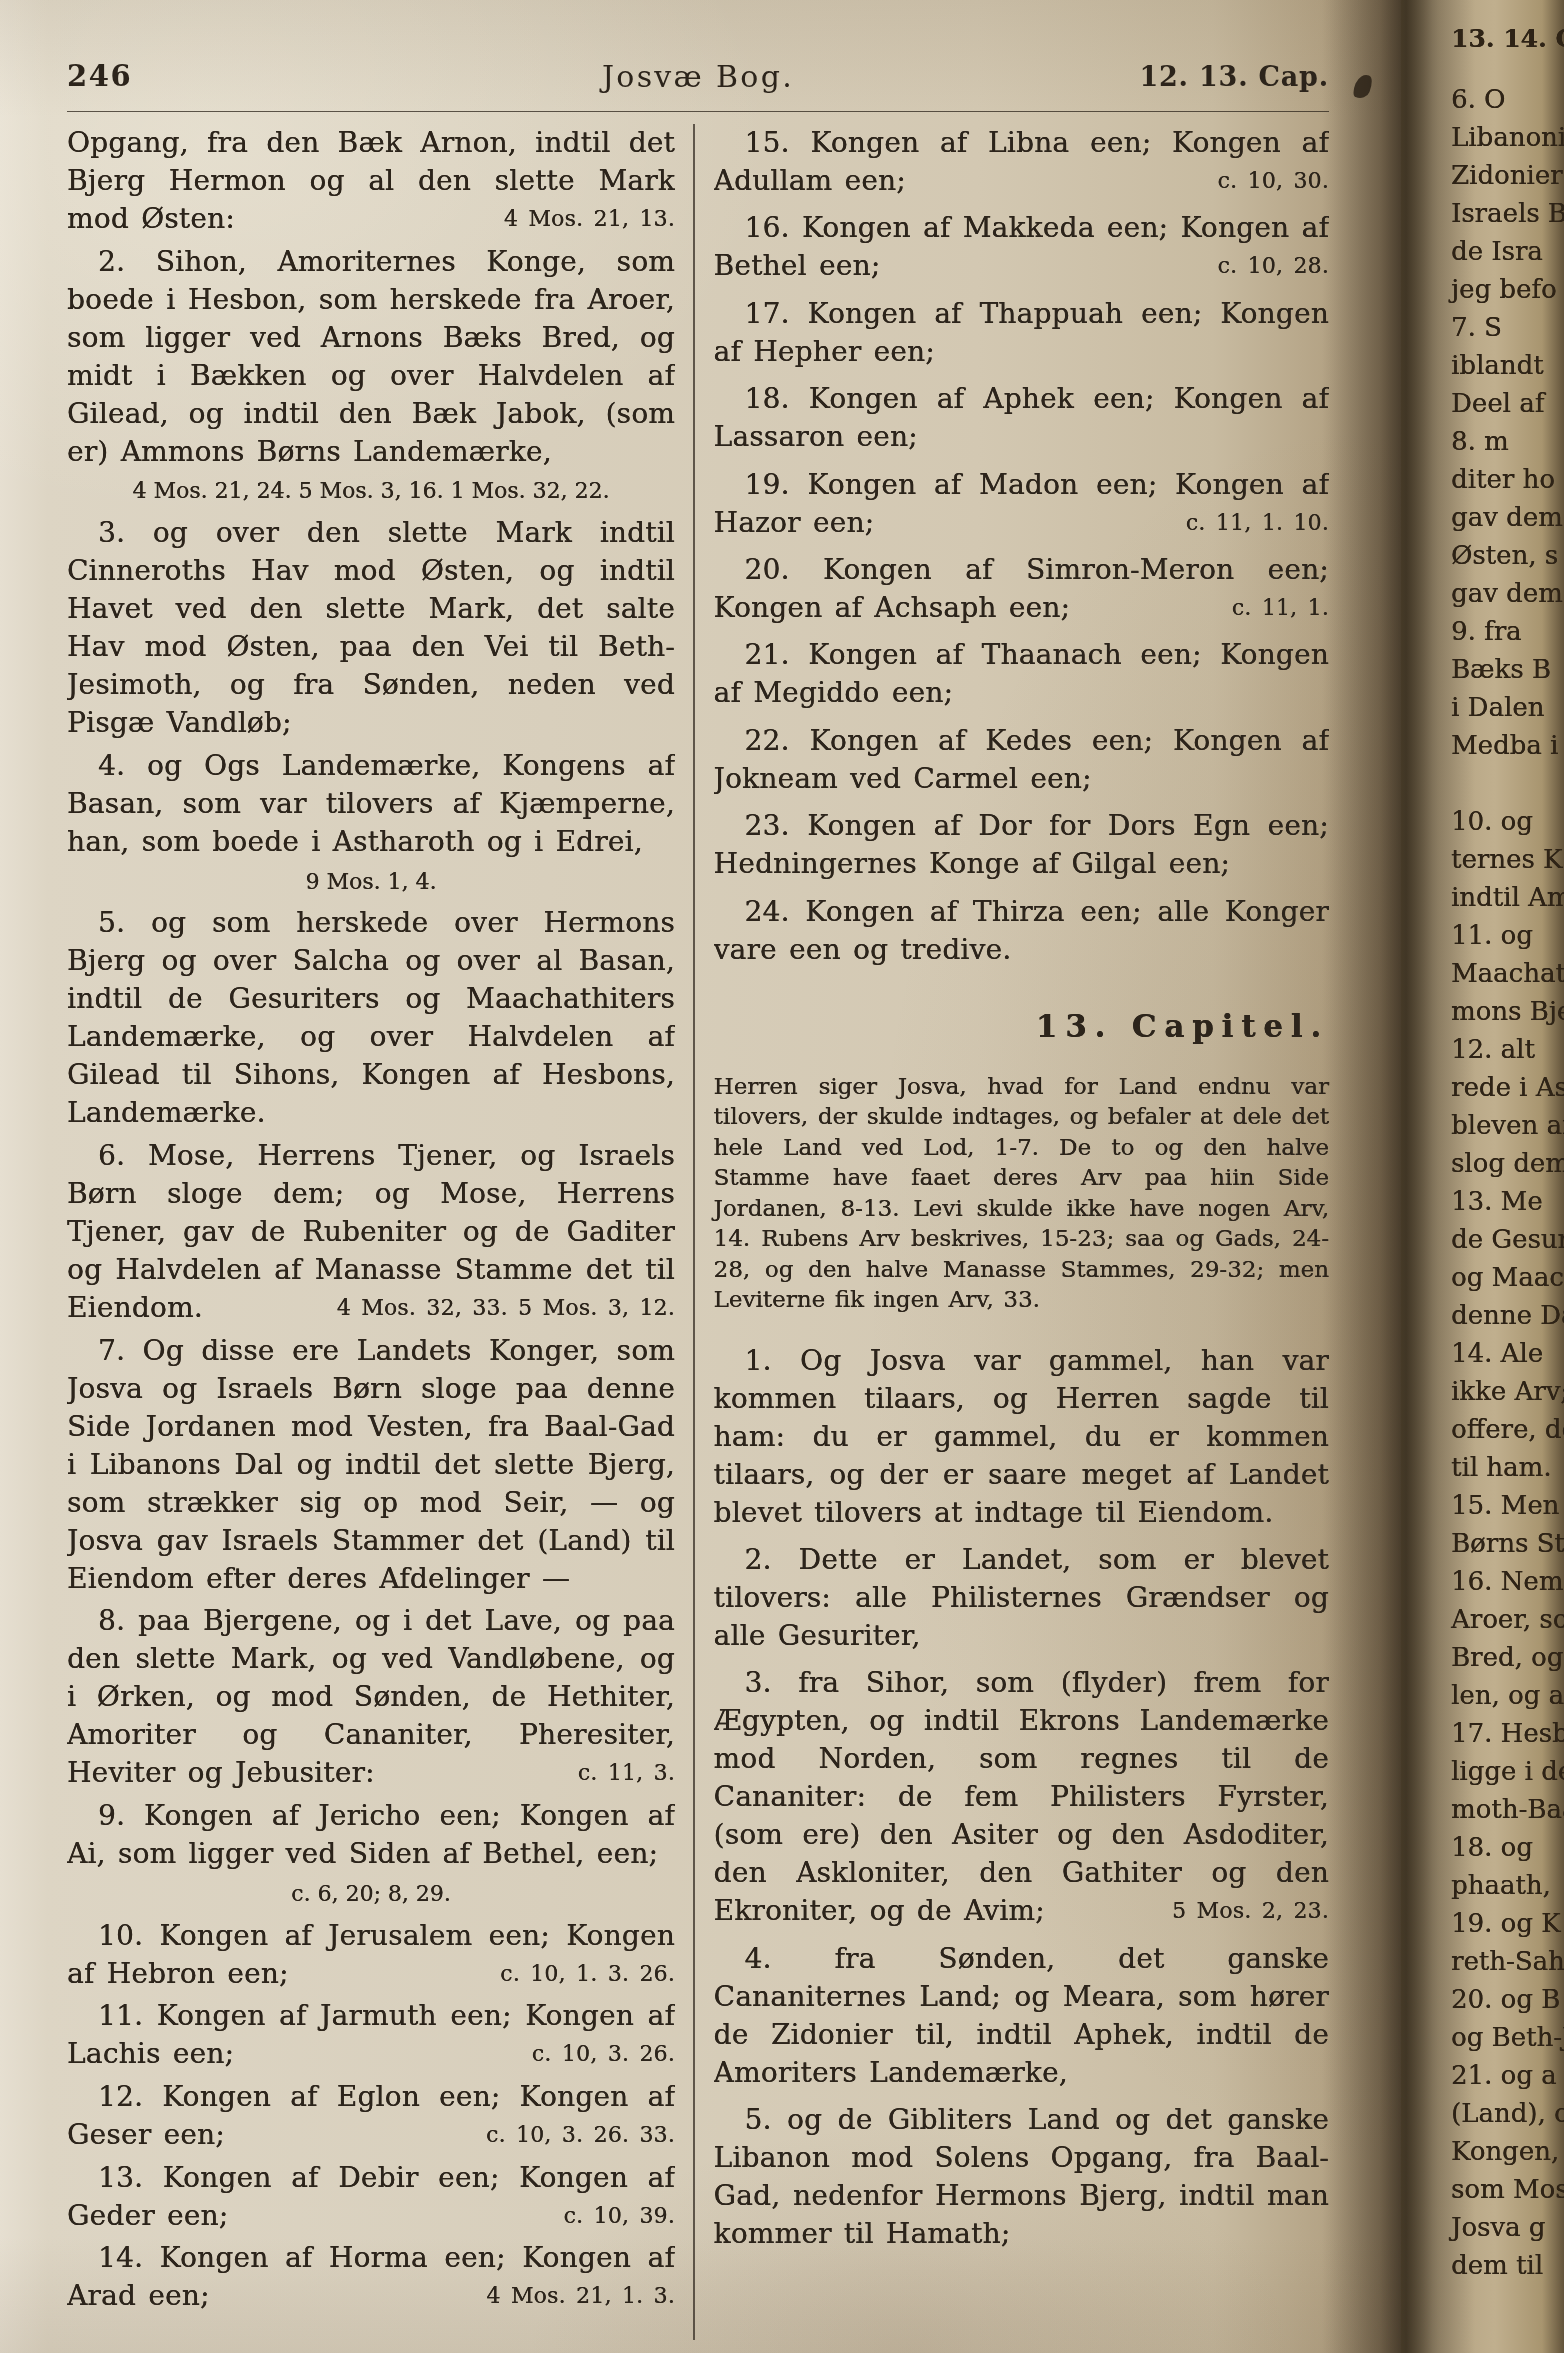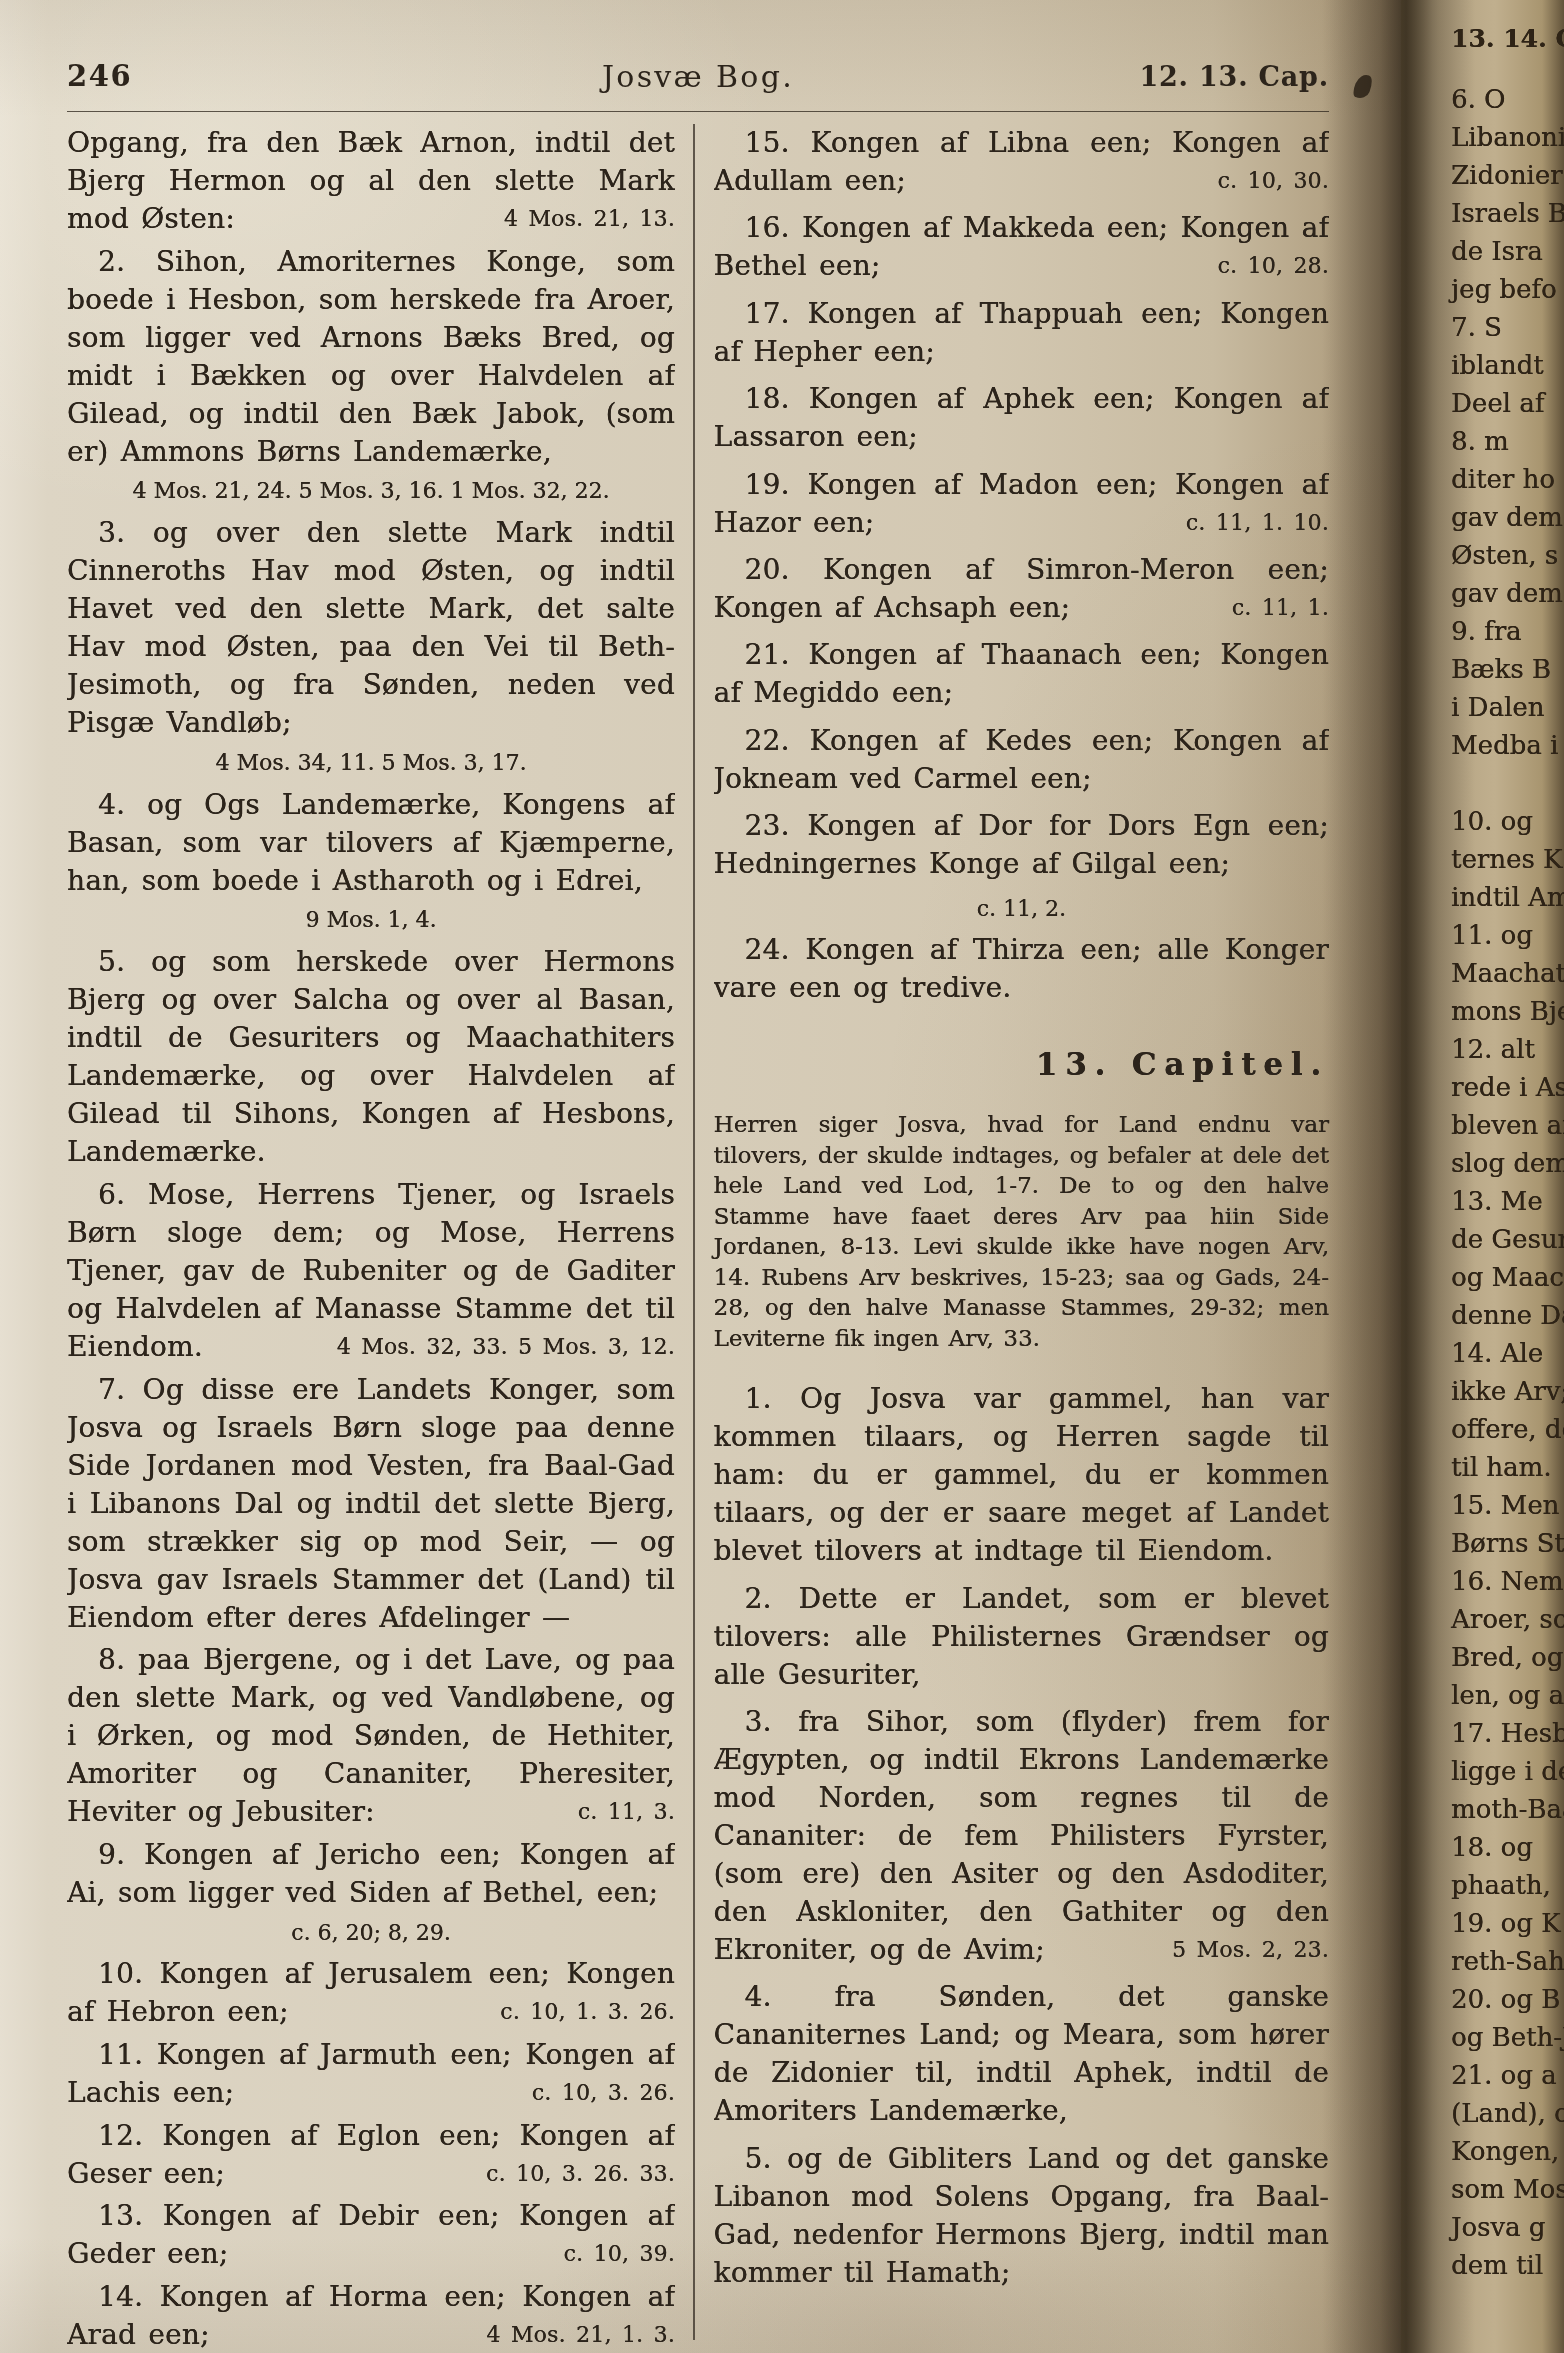--- a/index.html
+++ b/index.html
@@ -105,21 +105,20 @@
 
   <div class="columns">
 
     <div class="col-left">
       <p class="verse no-indent"><span>Opgang, fra den Bæk Arnon, indtil det Bjerg Hermon og al den slette Mark mod Østen:</span><span class="ref-r">4 Mos. 21, 13.</span></p>
 
       <p class="verse"><span>2. Sihon, Amoriternes Konge, som boede i Hesbon, som herskede fra Aroer, som ligger ved Arnons Bæks Bred, og midt i Bækken og over Halvdelen af Gilead, og indtil den Bæk Jabok, (som er) Ammons Børns Landemærke,</span></p>
       <div class="ref-c">4 Mos. 21, 24.   5 Mos. 3, 16.   1 Mos. 32, 22.</div>
 
       <p class="verse"><span>3. og over den slette Mark indtil Cinneroths Hav mod Østen, og indtil Havet ved den slette Mark, det salte Hav mod Østen, paa den Vei til Beth-Jesimoth, og fra Sønden, neden ved Pisgæ Vandløb;</span></p>
-      <div class="ref-c">4 Mos. 34, 11.   5 Mos. 3, 17.</div>
 
       <p class="verse"><span>4. og Ogs Landemærke, Kongens af Basan, som var tilovers af Kjæmperne, han, som boede i Astharoth og i Edrei,</span></p>
       <div class="ref-c">9 Mos. 1, 4.</div>
 
       <p class="verse"><span>5. og som herskede over Hermons Bjerg og over Salcha og over al Basan, indtil de Gesuriters og Maachathiters Landemærke, og over Halvdelen af Gilead til Sihons, Kongen af Hesbons, Landemærke.</span></p>
 
       <p class="verse"><span>6. Mose, Herrens Tjener, og Israels Børn sloge dem; og Mose, Herrens Tjener, gav de Rubeniter og de Gaditer og Halvdelen af Manasse Stamme det til Eiendom.</span><span class="ref-r">4 Mos. 32, 33.  5 Mos. 3, 12.</span></p>
 
       <p class="verse"><span>7. Og disse ere Landets Konger, som Josva og Israels Børn sloge paa denne Side Jordanen mod Vesten, fra Baal-Gad i Libanons Dal og indtil det slette Bjerg, som strækker sig op mod Seir, — og Josva gav Israels Stammer det (Land) til Eiendom efter deres Afdelinger —</span></p>
 
@@ -153,21 +152,20 @@
 
       <p class="verse"><span>19. Kongen af Madon een; Kongen af Hazor een;</span><span class="ref-r">c. 11, 1. 10.</span></p>
 
       <p class="verse"><span>20. Kongen af Simron-Meron een; Kongen af Achsaph een;</span><span class="ref-r">c. 11, 1.</span></p>
 
       <p class="verse"><span>21. Kongen af Thaanach een; Kongen af Megiddo een;</span></p>
 
       <p class="verse"><span>22. Kongen af Kedes een; Kongen af Jokneam ved Carmel een;</span></p>
 
       <p class="verse"><span>23. Kongen af Dor for Dors Egn een; Hedningernes Konge af Gilgal een;</span></p>
-      <div class="ref-c">c. 11, 2.</div>
 
       <p class="verse"><span>24. Kongen af Thirza een; alle Konger vare een og tredive.</span></p>
 
       <h2 class="chapter-heading">13. Capitel.</h2>
 
       <p class="summary">Herren siger Josva, hvad for Land endnu var tilovers, der skulde indtages, og befaler at dele det hele Land ved Lod, 1-7.  De to og den halve Stamme have faaet deres Arv paa hiin Side Jordanen, 8-13.  Levi skulde ikke have nogen Arv, 14.  Rubens Arv beskrives, 15-23; saa og Gads, 24-28, og den halve Manasse Stammes, 29-32; men Leviterne fik ingen Arv, 33.</p>
 
       <p class="verse"><span>1. Og Josva var gammel, han var kommen tilaars, og Herren sagde til ham: du er gammel, du er kommen tilaars, og der er saare meget af Landet blevet tilovers at indtage til Eiendom.</span></p>
 
       <p class="verse"><span>2. Dette er Landet, som er blevet tilovers: alle Philisternes Grændser og alle Gesuriter,</span></p>

